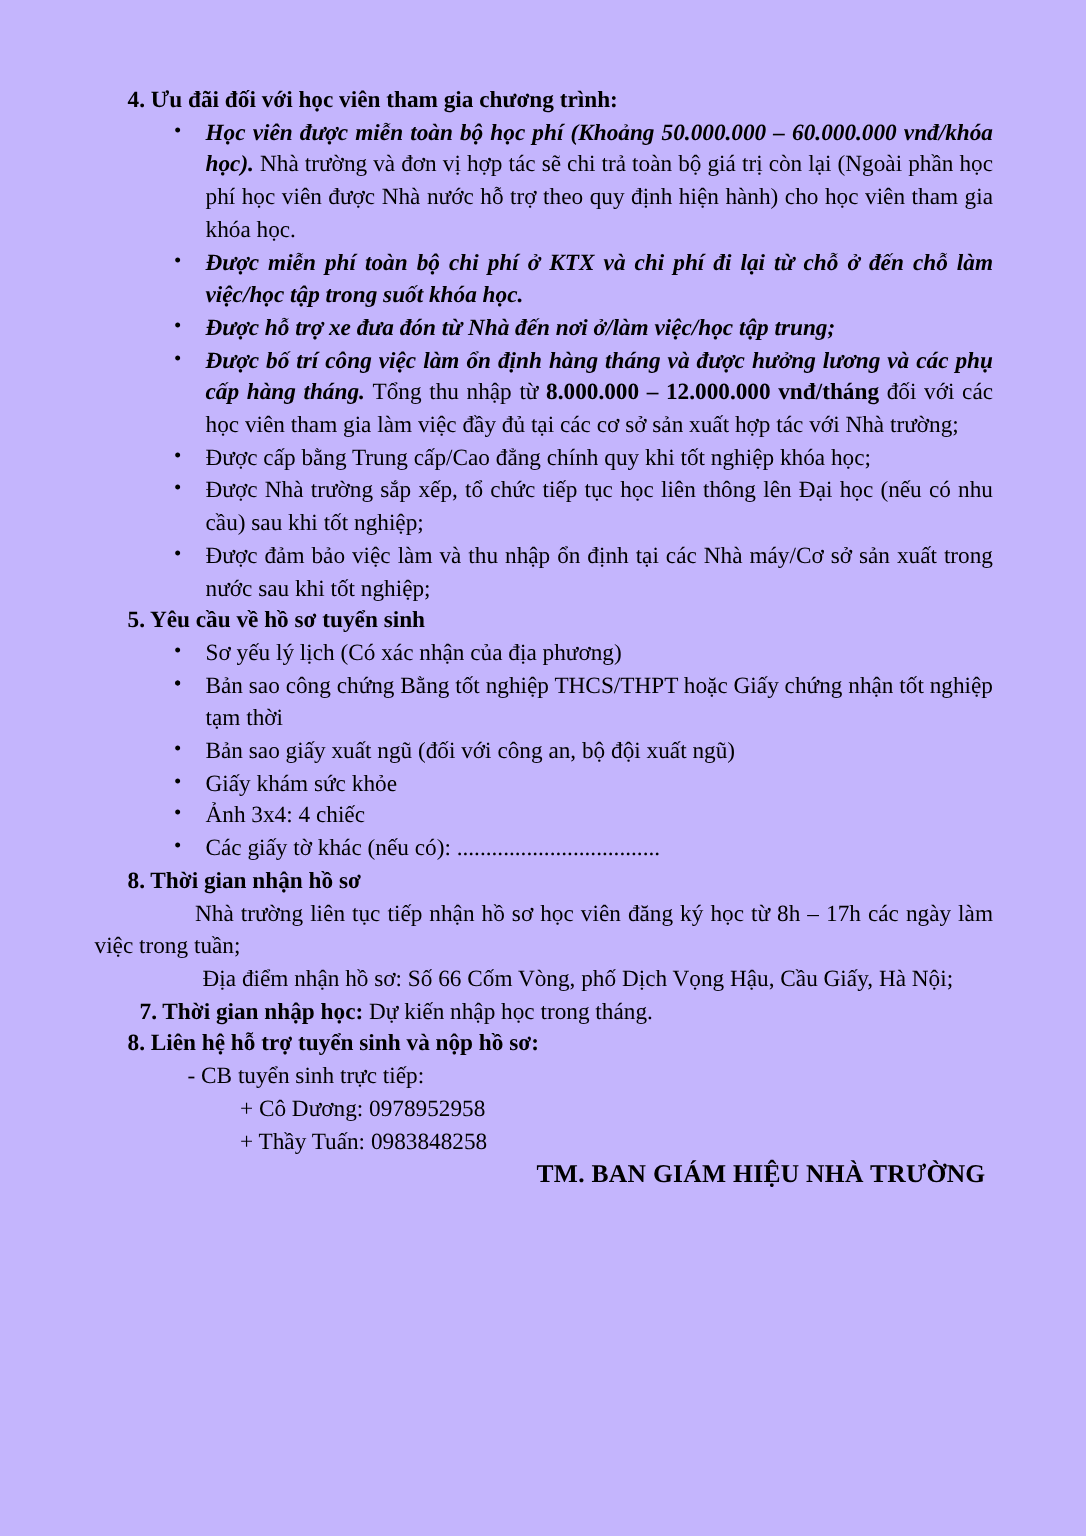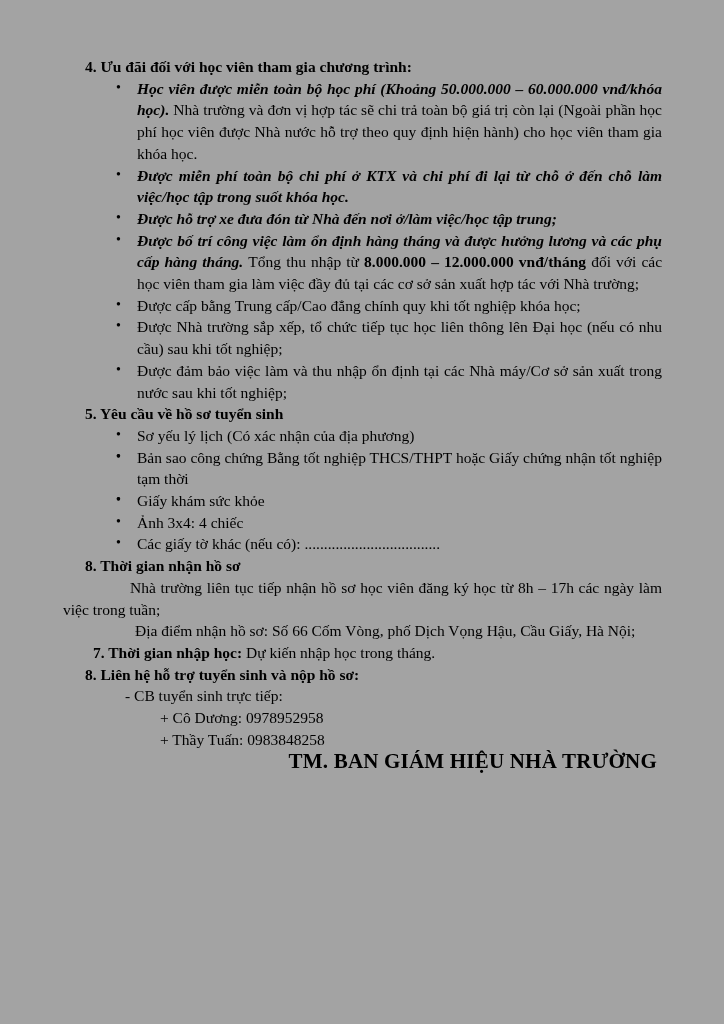--- a/index.html
+++ b/index.html
@@ -4,21 +4,21 @@
 <style>
   html, body {
     margin: 0;
     padding: 0;
     background: #ffffff;
   }
   .page {
     position: relative;
     width: 724px;
     height: 1024px;
-    background: #a3a3a3;
+    background: #c4b5fd;
     color: #000000;
     overflow: hidden;
   }
   .doc {
     position: absolute;
     left: 63px;
     top: 56px;
     width: 599px;
     font-family: "Liberation Serif", "DejaVu Serif", serif;
     font-size: 15.5px;
@@ -45,21 +45,21 @@
     top: -1px;
     font-size: 14px;
   }
   .block.para-first-indent { text-indent: 67px; }
   .block.para-tab        { text-indent: 72px; text-align: left; }
   .block.contact-tab1    { margin-left: 62px;  text-align: left; }
   .block.contact-tab2    { margin-left: 97px;  text-align: left; }
   .block.signature {
     text-align: right;
     font-weight: bold;
-    font-size: 21px;
+    font-size: 17px;
     padding-right: 5px;
     letter-spacing: 0.2px;
   }
   .seg-b  { font-weight: bold; }
   .seg-i  { font-style: italic; }
 </style>
 </head>
 <body>
 
 <div class="page">
@@ -69,21 +69,21 @@
       <div class="block bullet"><span class="dot">•</span><span class="btext"><span class="seg-b seg-i">Được miễn phí toàn bộ chi phí ở KTX và chi phí đi lại từ chỗ ở đến chỗ làm việc/học tập trong suốt khóa học.</span></span></div>
       <div class="block bullet"><span class="dot">•</span><span class="btext"><span class="seg-b seg-i">Được hỗ trợ xe đưa đón từ Nhà đến nơi ở/làm việc/học tập trung;</span></span></div>
       <div class="block bullet"><span class="dot">•</span><span class="btext"><span class="seg-b seg-i">Được bố trí công việc làm ổn định hàng tháng và được hưởng lương và các phụ cấp hàng tháng. </span><span>Tổng thu nhập từ </span><span class="seg-b">8.000.000 – 12.000.000 vnđ/tháng</span><span>  đối với các học viên tham gia làm việc đầy đủ tại các cơ sở sản xuất hợp tác với Nhà trường;</span></span></div>
       <div class="block bullet"><span class="dot">•</span><span class="btext"><span>Được cấp bằng Trung cấp/Cao đẳng chính quy khi tốt nghiệp khóa học;</span></span></div>
       <div class="block bullet"><span class="dot">•</span><span class="btext"><span>Được Nhà trường sắp xếp, tổ chức tiếp tục học liên thông lên Đại học (nếu có nhu cầu) sau khi tốt nghiệp;</span></span></div>
       <div class="block bullet"><span class="dot">•</span><span class="btext"><span>Được đảm bảo việc làm và thu nhập ổn định tại các Nhà máy/Cơ sở sản xuất trong nước sau khi tốt nghiệp;</span></span></div>
       <div class="block heading"><span class="seg-b">5. Yêu cầu về hồ sơ tuyển sinh</span></div>
       <div class="block bullet"><span class="dot">•</span><span class="btext"><span>Sơ yếu lý lịch (Có xác nhận của địa phương)</span></span></div>
       <div class="block bullet"><span class="dot">•</span></div>
       <div class="block bullet"><span class="dot">•</span><span class="btext"><span>Bản sao công chứng Bằng tốt nghiệp THCS/THPT hoặc Giấy chứng nhận tốt nghiệp tạm thời</span></span></div>
-      <div class="block bullet"><span class="dot">•</span></div>
+      <div class="block bullet"><span class="dot">•</span><span class="btext"><span>Bản sao giấy xuất ngũ (đối với công an, bộ đội xuất ngũ)</span></span></div>
       <div class="block bullet"><span class="dot">•</span><span class="btext"><span>Giấy khám sức khỏe</span></span></div>
       <div class="block bullet"><span class="dot">•</span><span class="btext"><span>Ảnh 3x4: 4 chiếc</span></span></div>
       <div class="block bullet"><span class="dot">•</span><span class="btext"><span>Các giấy tờ khác (nếu có): ...................................</span></span></div>
       <div class="block heading"><span class="seg-b">8. Thời gian nhận hồ sơ</span></div>
       <div class="block para-first-indent"><span>Nhà trường liên tục tiếp nhận hồ sơ học viên đăng ký học từ 8h – 17h các ngày làm việc trong tuần;</span></div>
       <div class="block para-tab"><span>Địa điểm nhận hồ sơ: Số 66 Cốm Vòng, phố Dịch Vọng Hậu, Cầu Giấy, Hà Nội;</span></div>
       <div class="block heading-mixed"><span class="seg-b">7. Thời gian nhập học: </span><span>Dự kiến nhập học trong tháng.</span></div>
       <div class="block heading"><span class="seg-b">8. Liên hệ hỗ trợ tuyển sinh và nộp hồ sơ:</span></div>
       <div class="block contact-tab1"><span>- CB tuyển sinh trực tiếp:</span></div>
       <div class="block contact-tab2"><span>+ Cô Dương: 0978952958</span></div>

